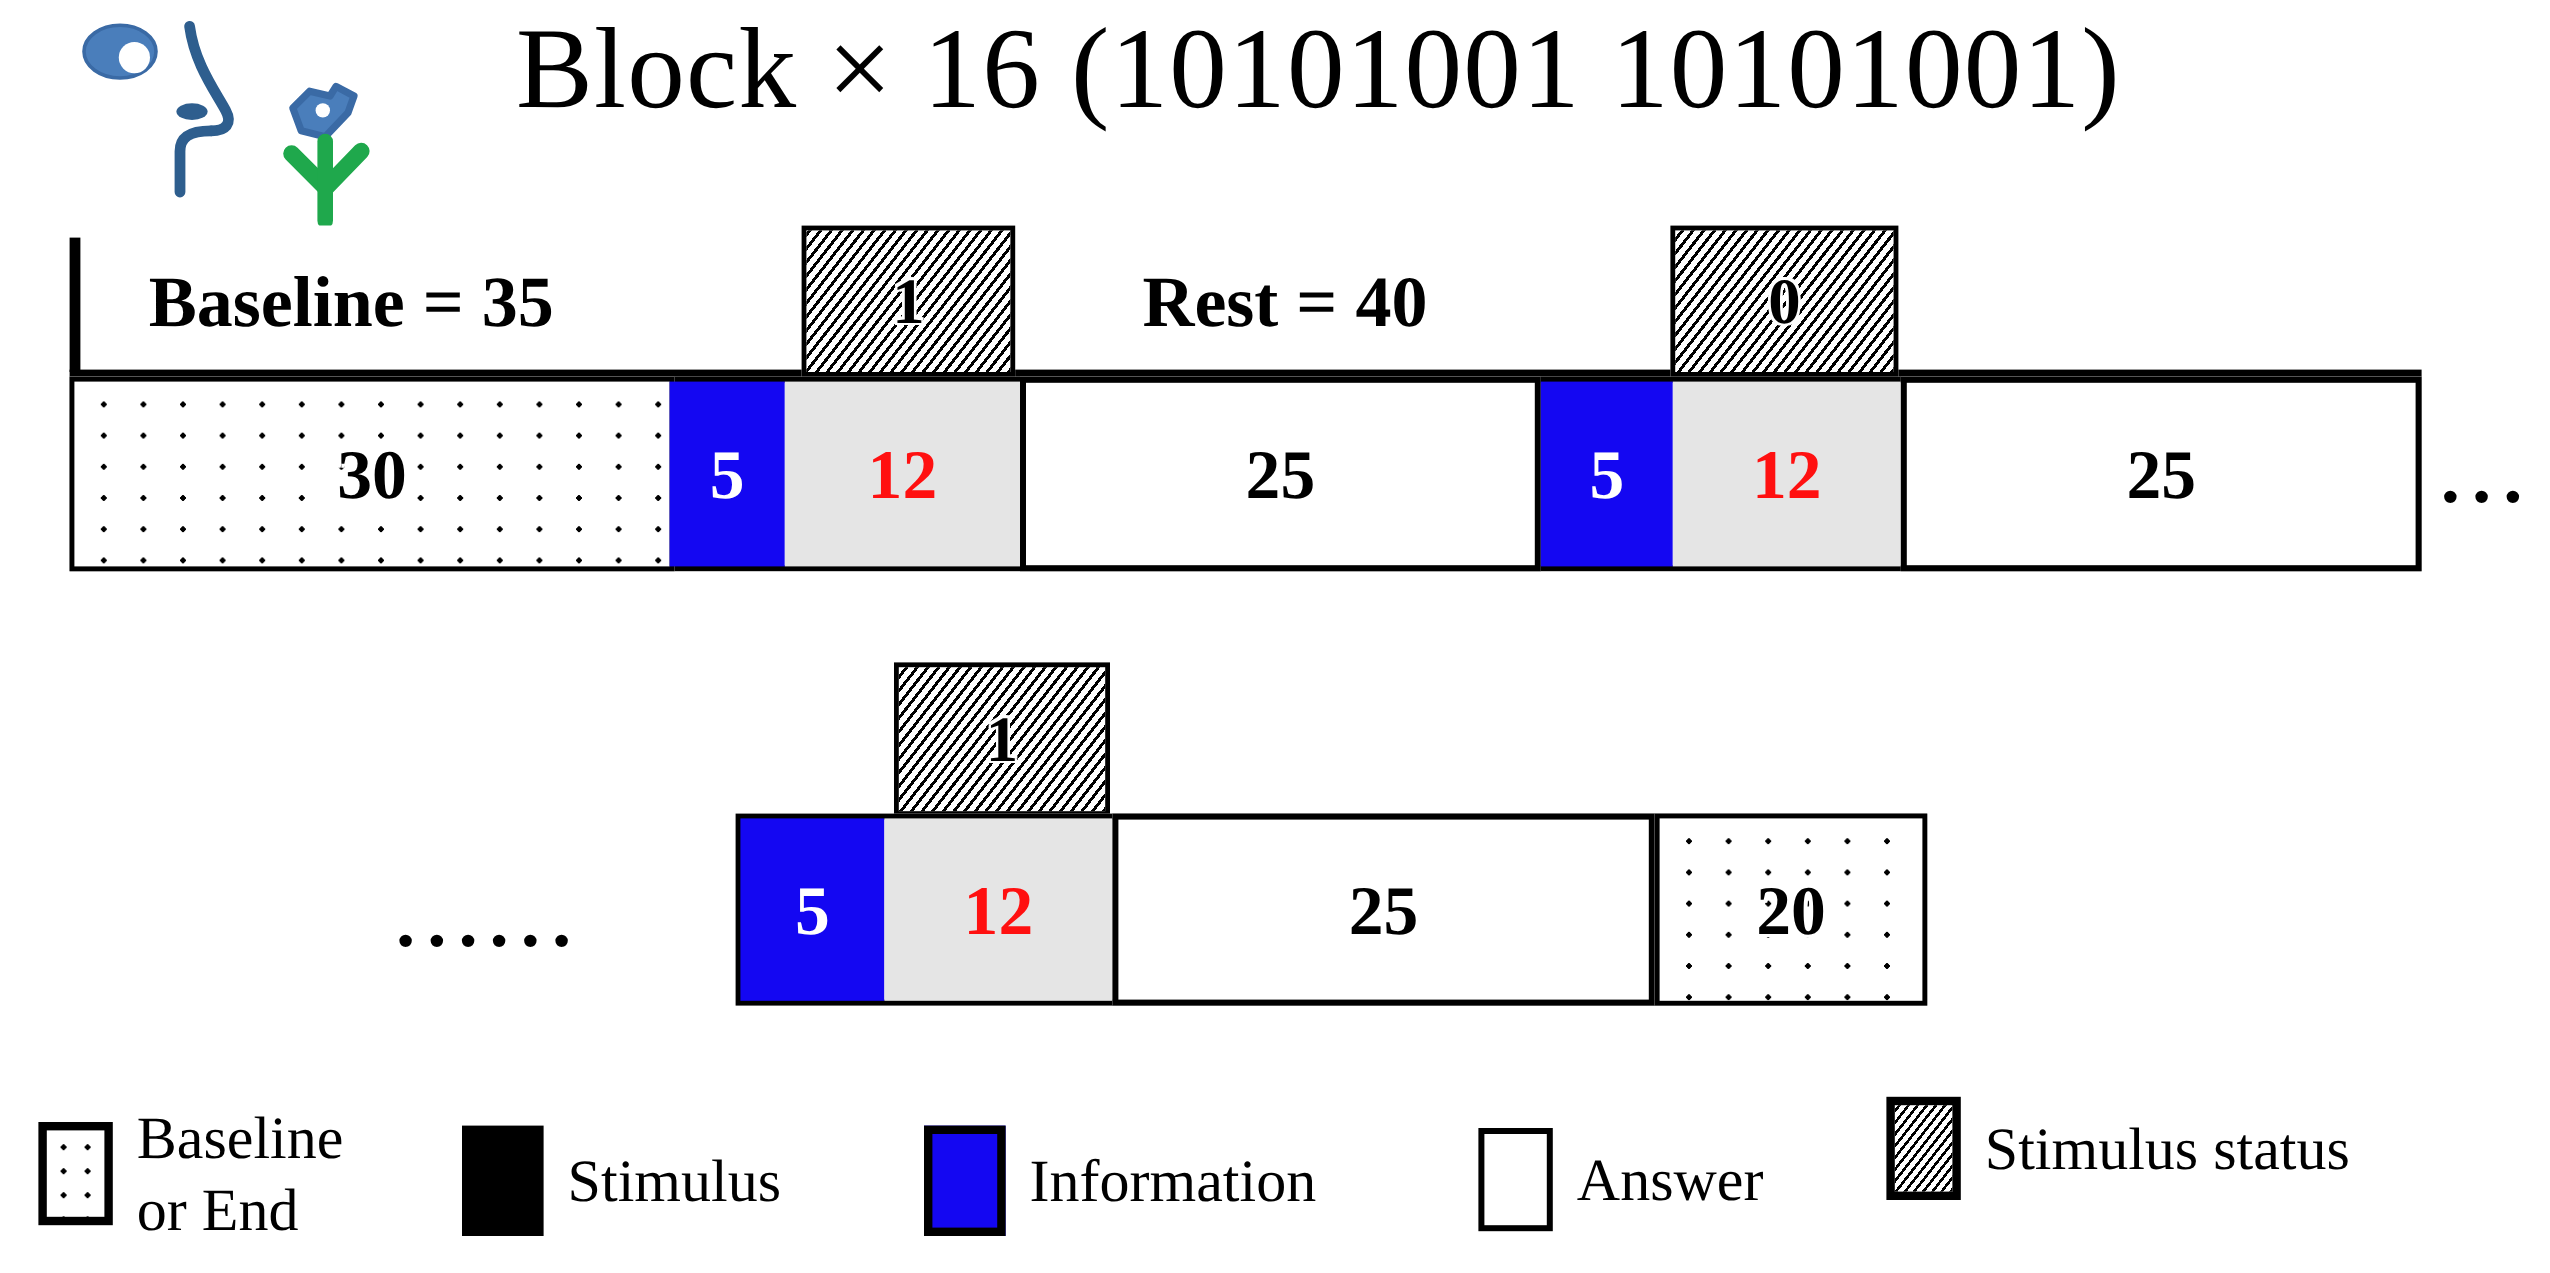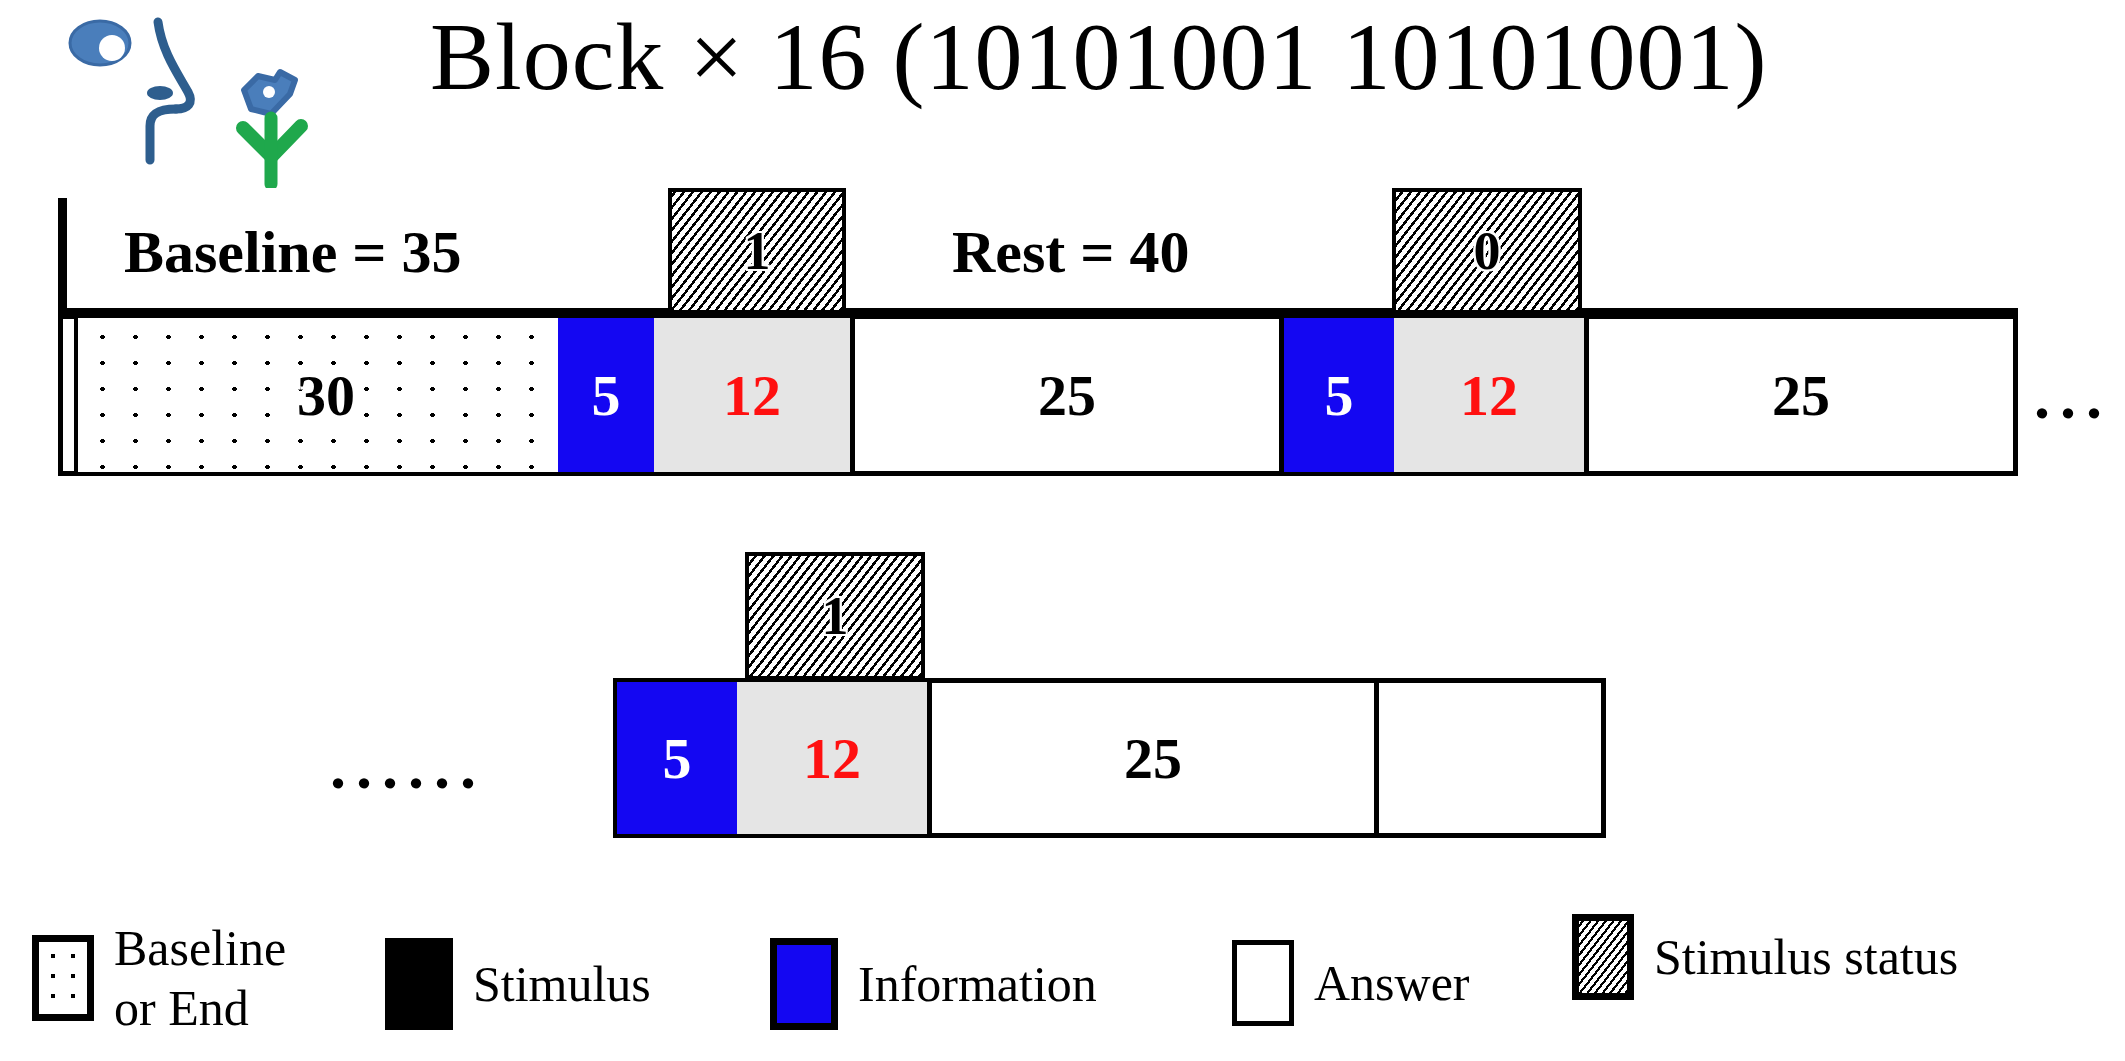--- a/index.html
+++ b/index.html
@@ -143,21 +143,21 @@
   <div class="status-box" style="left:668px;top:-2px;width:178px;height:126px;">
     <span>1</span>
   </div>
 
   <div class="status-box" style="left:1392px;top:-2px;width:190px;height:126px;">
     <span>0</span>
   </div>
 
   <div style="position:absolute;left:58px;top:124px;width:1960px;height:162px;border:5px solid #000;box-sizing:border-box;background:#fff;"></div>
 
-  <div class="blk blk-baseline" style="left:74px;top:124px;width:504px;height:162px;">
+  <div class="blk blk-baseline" style="left:58px;top:124px;width:504px;height:162px;">
     <span class="blk-txt">30</span>
   </div>
 
   <div class="blk blk-info" style="left:558px;top:128px;width:96px;height:154px;">
     <span class="blk-txt">5</span>
   </div>
 
   <div class="blk blk-stim" style="left:654px;top:128px;width:196px;height:154px;">
     <span class="blk-txt">12</span>
   </div>
@@ -196,20 +196,23 @@
   </div>
 
   <div class="blk blk-stim" style="left:737px;top:152px;width:190px;height:152px;">
     <span class="blk-txt">12</span>
   </div>
 
   <div class="blk blk-answer" style="left:927px;top:148px;width:452px;height:160px;border-width:5px;">
     <span class="blk-txt">25</span>
   </div>
 
+  <div class="blk blk-baseline" style="left:1379px;top:148px;width:227px;height:160px;">
+    <span class="blk-txt">20</span>
+  </div>
 </div>
 
 <div id="legend">
 
   <div class="lg-item" style="left:385px;top:38px;">
     <div class="lg-swatch sw-stim"></div>
     <div class="lg-label">Stimulus</div>
   </div>
 
   <div class="lg-item" style="left:32px;top:18px;">

